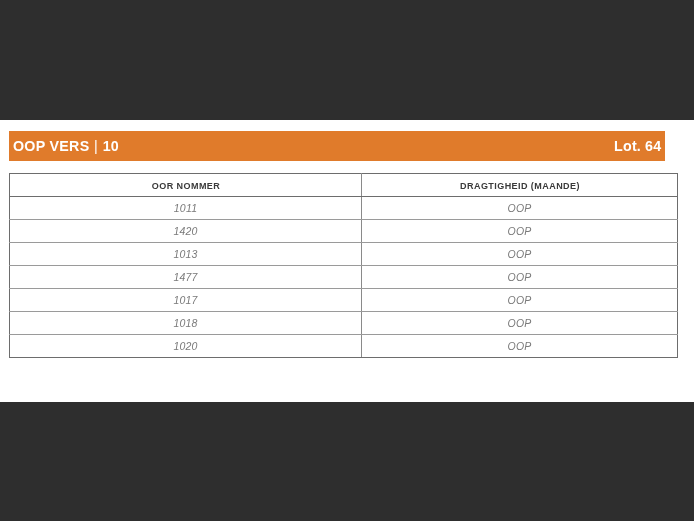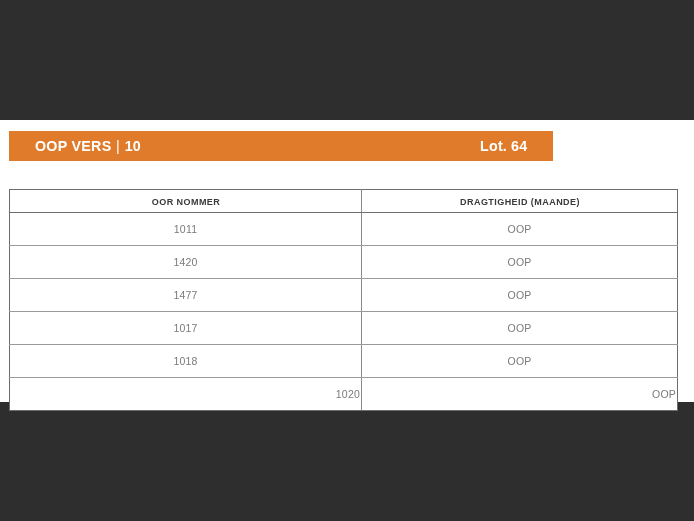--- a/index.html
+++ b/index.html
@@ -24,28 +24,28 @@
     height: 282px;
     background: #ffffff;
     box-sizing: border-box;
   }
 
   
   #lot-header {
     position: absolute;
     left: 9px;
     top: 11px;
-    width: 544px;
+    width: 656px;
     height: 30px;
     background: #e07b2b;
     display: flex;
     align-items: center;
     justify-content: space-between;
     box-sizing: border-box;
-    padding: 0 26px;
+    padding: 0 4px;
   }
   .lot-title {
     color: #ffffff;
     font-size: 15.5px;
     font-weight: bold;
     letter-spacing: 0.3px;
     font-stretch: condensed;
     transform: scaleX(0.92);
     transform-origin: left center;
     white-space: nowrap;
@@ -67,21 +67,20 @@
 
   
   #lot-table {
     position: absolute;
     left: 9px;
     top: 53px;
     width: 668px;
     border-collapse: collapse;
     table-layout: fixed;
     background: #ffffff;
-    margin-top: 16px;
   }
   #lot-table col.col-ear   { width: 352px; }
   #lot-table col.col-preg  { width: 316px; }
 
   #lot-table th,
   #lot-table td {
     text-align: center;
     vertical-align: middle;
     box-sizing: border-box;
   }
@@ -92,30 +91,30 @@
     font-weight: bold;
     color: #3a3a3a;
     letter-spacing: 0.45px;
     transform: scaleX(0.95);
     border-top: 1.3px solid #6d6d6d;
     border-bottom: 1.3px solid #6d6d6d;
     background: #ffffff;
   }
 
   #lot-table tbody td {
-    height: 33px;
+    height: 23px;
     font-size: 10.5px;
     color: #7a7a7a;
     letter-spacing: 0.2px;
     border-bottom: 1.1px solid #9a9a9a;
     background: #ffffff;
+    font-style: italic;
   }
   #lot-table tbody tr:last-child td {
     border-bottom: 1.3px solid #6d6d6d;
-    text-align: right;
   }
 
   
   #lot-table th.cell-ear,
   #lot-table td.cell-ear {
     border-left: 1.3px solid #6d6d6d;
     border-right: 1.3px solid #8a8a8a;
   }
   #lot-table th.cell-preg,
   #lot-table td.cell-preg {
@@ -150,20 +149,24 @@
     <tbody id="table-body">
         <tr>
           <td class="cell-ear">1011</td>
           <td class="cell-preg">OOP</td>
         </tr>
         <tr>
           <td class="cell-ear">1420</td>
           <td class="cell-preg">OOP</td>
         </tr>
         <tr>
+          <td class="cell-ear">1013</td>
+          <td class="cell-preg">OOP</td>
+        </tr>
+        <tr>
           <td class="cell-ear">1477</td>
           <td class="cell-preg">OOP</td>
         </tr>
         <tr>
           <td class="cell-ear">1017</td>
           <td class="cell-preg">OOP</td>
         </tr>
         <tr>
           <td class="cell-ear">1018</td>
           <td class="cell-preg">OOP</td>

